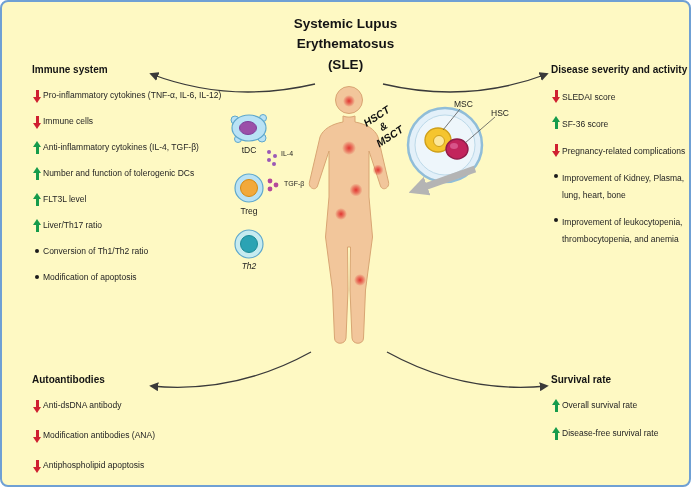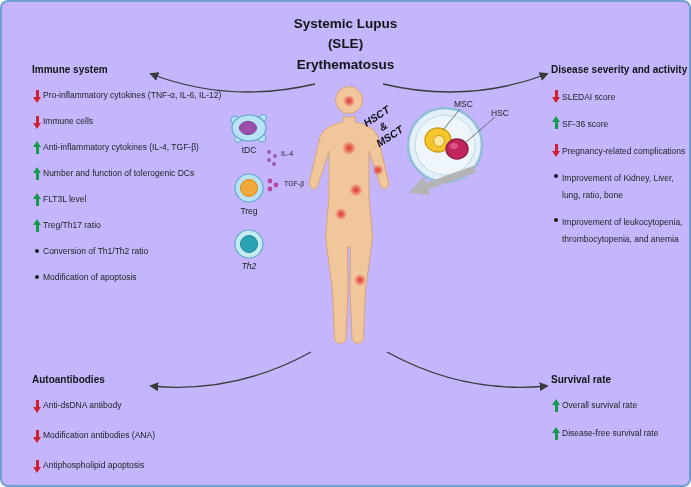--- a/index.html
+++ b/index.html
@@ -1,18 +1,18 @@
 <!DOCTYPE html>
 <html><head>
 <meta charset="utf-8">
 <style>
   html,body { margin:0; padding:0; background:#ffffff; font-family:"Liberation Sans", sans-serif; }
   .page {
     position:relative; width:691px; height:487px; box-sizing:border-box;
-    background:#c4b5fd; border:2px solid #6fa0d4; border-radius:8px; overflow:hidden;
+    background:#fef9c3; border:2px solid #6fa0d4; border-radius:8px; overflow:hidden;
     box-shadow:0 0 0 3px #ffffff inset0;
   }
   
   .title { position:absolute; left:0; right:0; top:12px; text-align:center; }
   .title div { font-size:13.5px; font-weight:bold; color:#141414; line-height:1.5; }
 
   
   .section { position:absolute; }
   .section-heading { font-size:10px; font-weight:bold; color:#141414; margin-bottom:14px; white-space:nowrap; }
   .item { display:flex; align-items:flex-start; margin-bottom:12px; }
@@ -144,22 +144,22 @@
       </g>
       <line x1="458" y1="107" x2="441" y2="128" stroke="#555555" stroke-width="0.8"></line>
       <line x1="493" y1="115" x2="463" y2="141" stroke="#555555" stroke-width="0.8"></line>
     </g>
 
     <line x1="473" y1="167" x2="414" y2="188" stroke="#b4b4b4" stroke-width="7" marker-end="url(#arrowGray)"></line>
   </svg>
 
   <div class="title">
     <div>Systemic Lupus</div>
+    <div>Erythematosus</div>
     <div>(SLE)</div>
-    <div>Erythematosus</div>
   </div>
 
   <div class="transplant-label">
     <div>HSCT</div>
     <div>&amp;</div>
     <div>MSCT</div>
   </div>
 
   <div class="cell-label" style="left:230px; top:143px;">tDC</div>
   <div class="cell-label" style="left:230px; top:204px;">Treg</div>
@@ -193,21 +193,21 @@
           <span class="item-text">Number and function of tolerogenic DCs</span>
         </div>
 
         <div class="item">
           <span class="marker" data-marker="up"></span>
           <span class="item-text">FLT3L level</span>
         </div>
 
         <div class="item">
           <span class="marker" data-marker="up"></span>
-          <span class="item-text">Treg/Th17 ratio</span>
+          <span class="item-text">Liver/Th17 ratio</span>
         </div>
 
         <div class="item">
           <span class="marker" data-marker="bullet"></span>
           <span class="item-text">Conversion of Th1/Th2 ratio</span>
         </div>
 
         <div class="item">
           <span class="marker" data-marker="bullet"></span>
           <span class="item-text">Modification of apoptosis</span>
@@ -229,21 +229,21 @@
           <span class="item-text">SF-36 score</span>
         </div>
 
         <div class="item">
           <span class="marker" data-marker="down"></span>
           <span class="item-text">Pregnancy-related complications</span>
         </div>
 
         <div class="item">
           <span class="marker" data-marker="bullet"></span>
-          <span class="item-text">Improvement of Kidney, Liver, lung, ratio, bone</span>
+          <span class="item-text">Improvement of Kidney, Plasma, lung, heart, bone</span>
         </div>
 
         <div class="item">
           <span class="marker" data-marker="bullet"></span>
           <span class="item-text">Improvement of leukocytopenia, thrombocytopenia, and anemia</span>
         </div>
       </div>
   </div>
 
   <div class="section section-auto">

